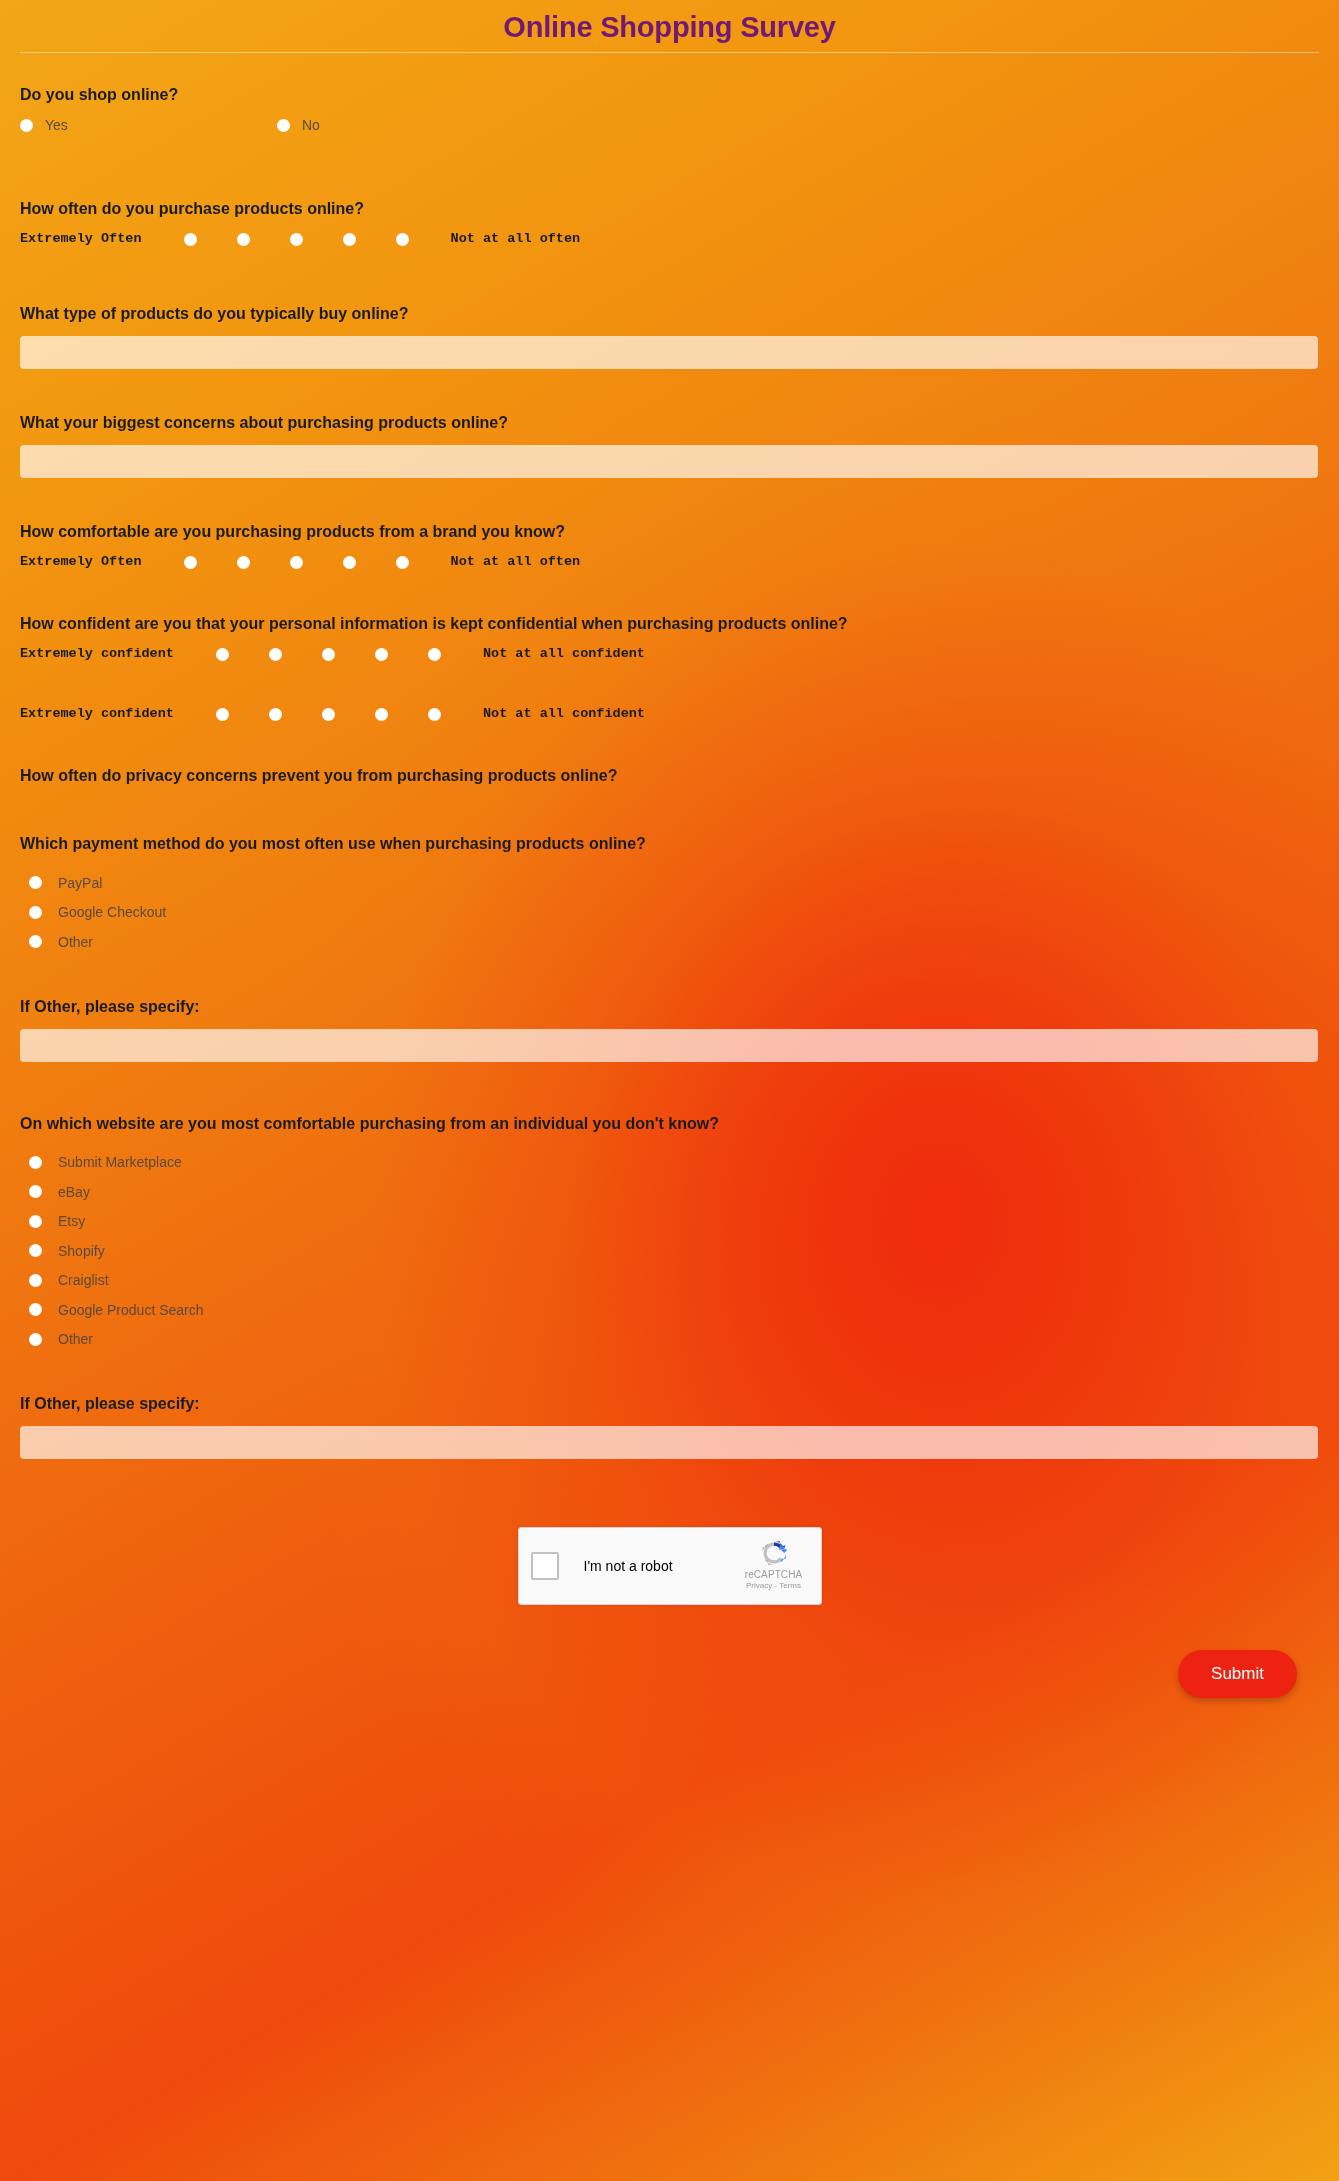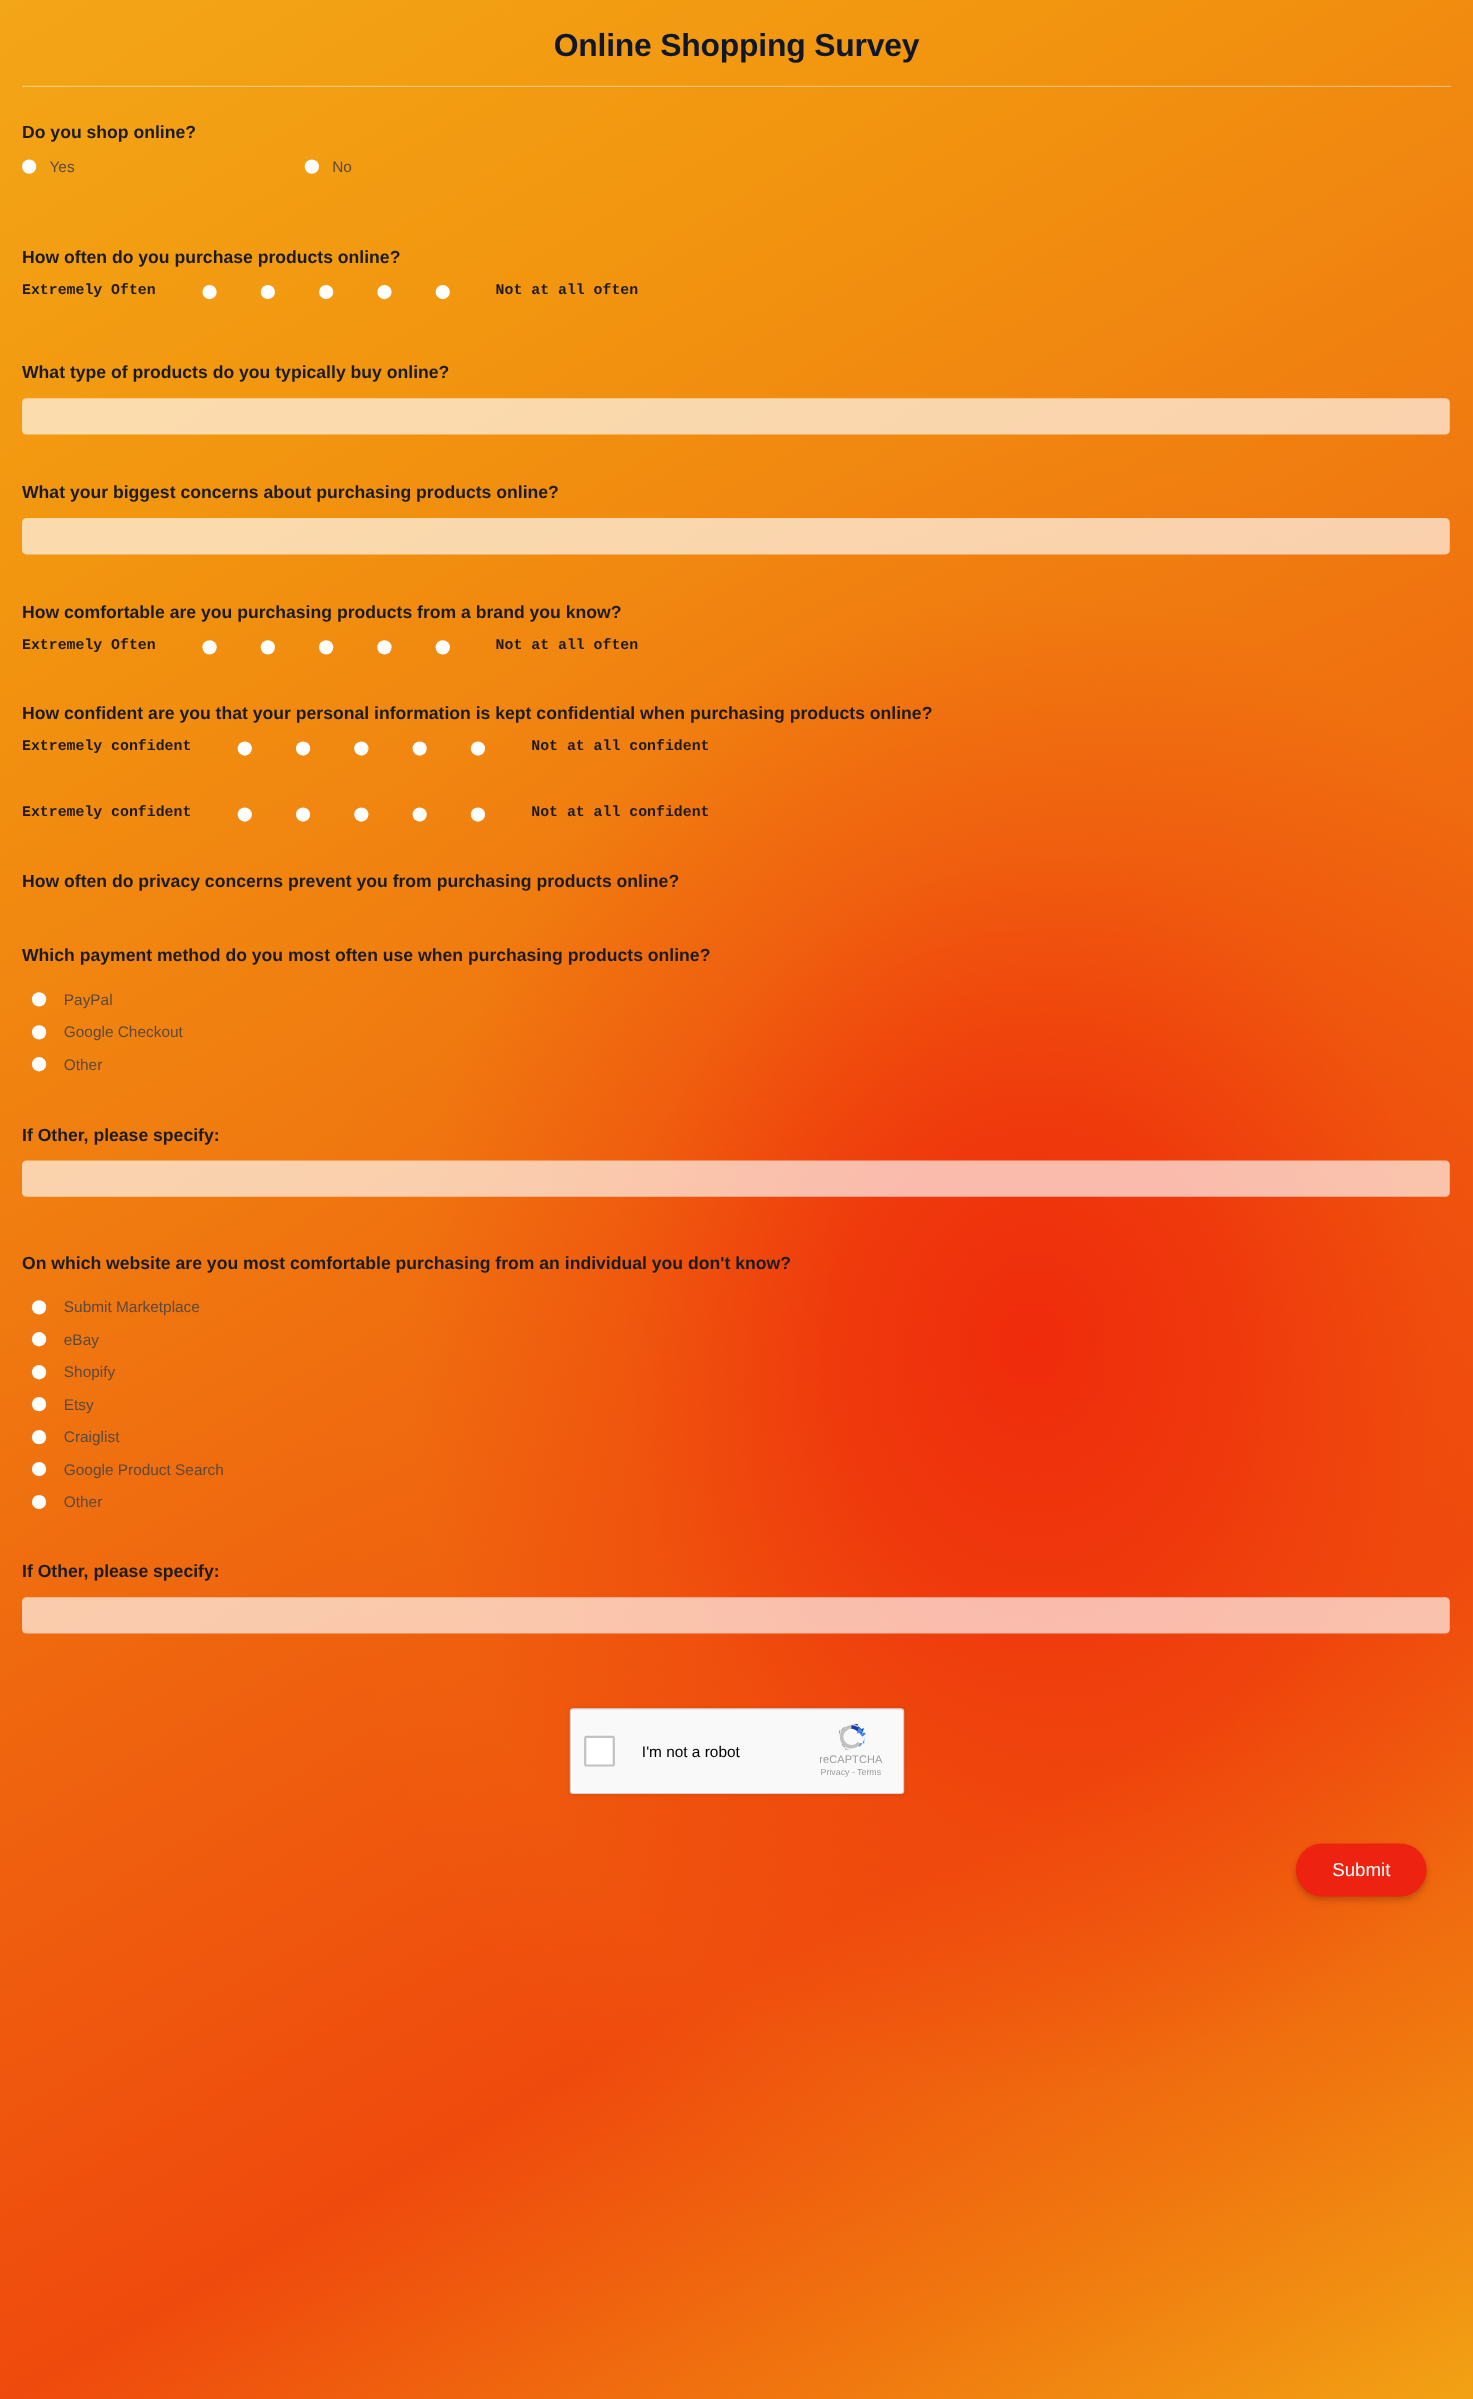--- a/index.html
+++ b/index.html
@@ -28,23 +28,23 @@
     padding: 0 20px;
   }
   
   .header {
     padding-top: 6px;
     text-align: center;
   }
   .title {
     font-size: 29px;
     font-weight: bold;
-    color: #0f172a;
+    color: #701a75;
     letter-spacing: -0.2px;
-    margin: 17px;
+    margin: 2px;
     line-height: 38px;
   }
   .divider {
     height: 1px;
     background: rgba(255,255,255,0.45);
     margin: 6px 0 0 0;
     width: 100%;
   }
   
   .q-block { margin-top: 40px; }
@@ -340,25 +340,25 @@
       <div class="radio-item">
         <span class="dot"></span>
         <span class="opt-text">Submit Marketplace</span>
       </div>
       <div class="radio-item">
         <span class="dot"></span>
         <span class="opt-text">eBay</span>
       </div>
       <div class="radio-item">
         <span class="dot"></span>
+        <span class="opt-text">Etsy</span>
+      </div>
+      <div class="radio-item">
+        <span class="dot"></span>
         <span class="opt-text">Shopify</span>
-      </div>
-      <div class="radio-item">
-        <span class="dot"></span>
-        <span class="opt-text">Etsy</span>
       </div>
       <div class="radio-item">
         <span class="dot"></span>
         <span class="opt-text">Craiglist</span>
       </div>
       <div class="radio-item">
         <span class="dot"></span>
         <span class="opt-text">Google Product Search</span>
       </div>
       <div class="radio-item">

